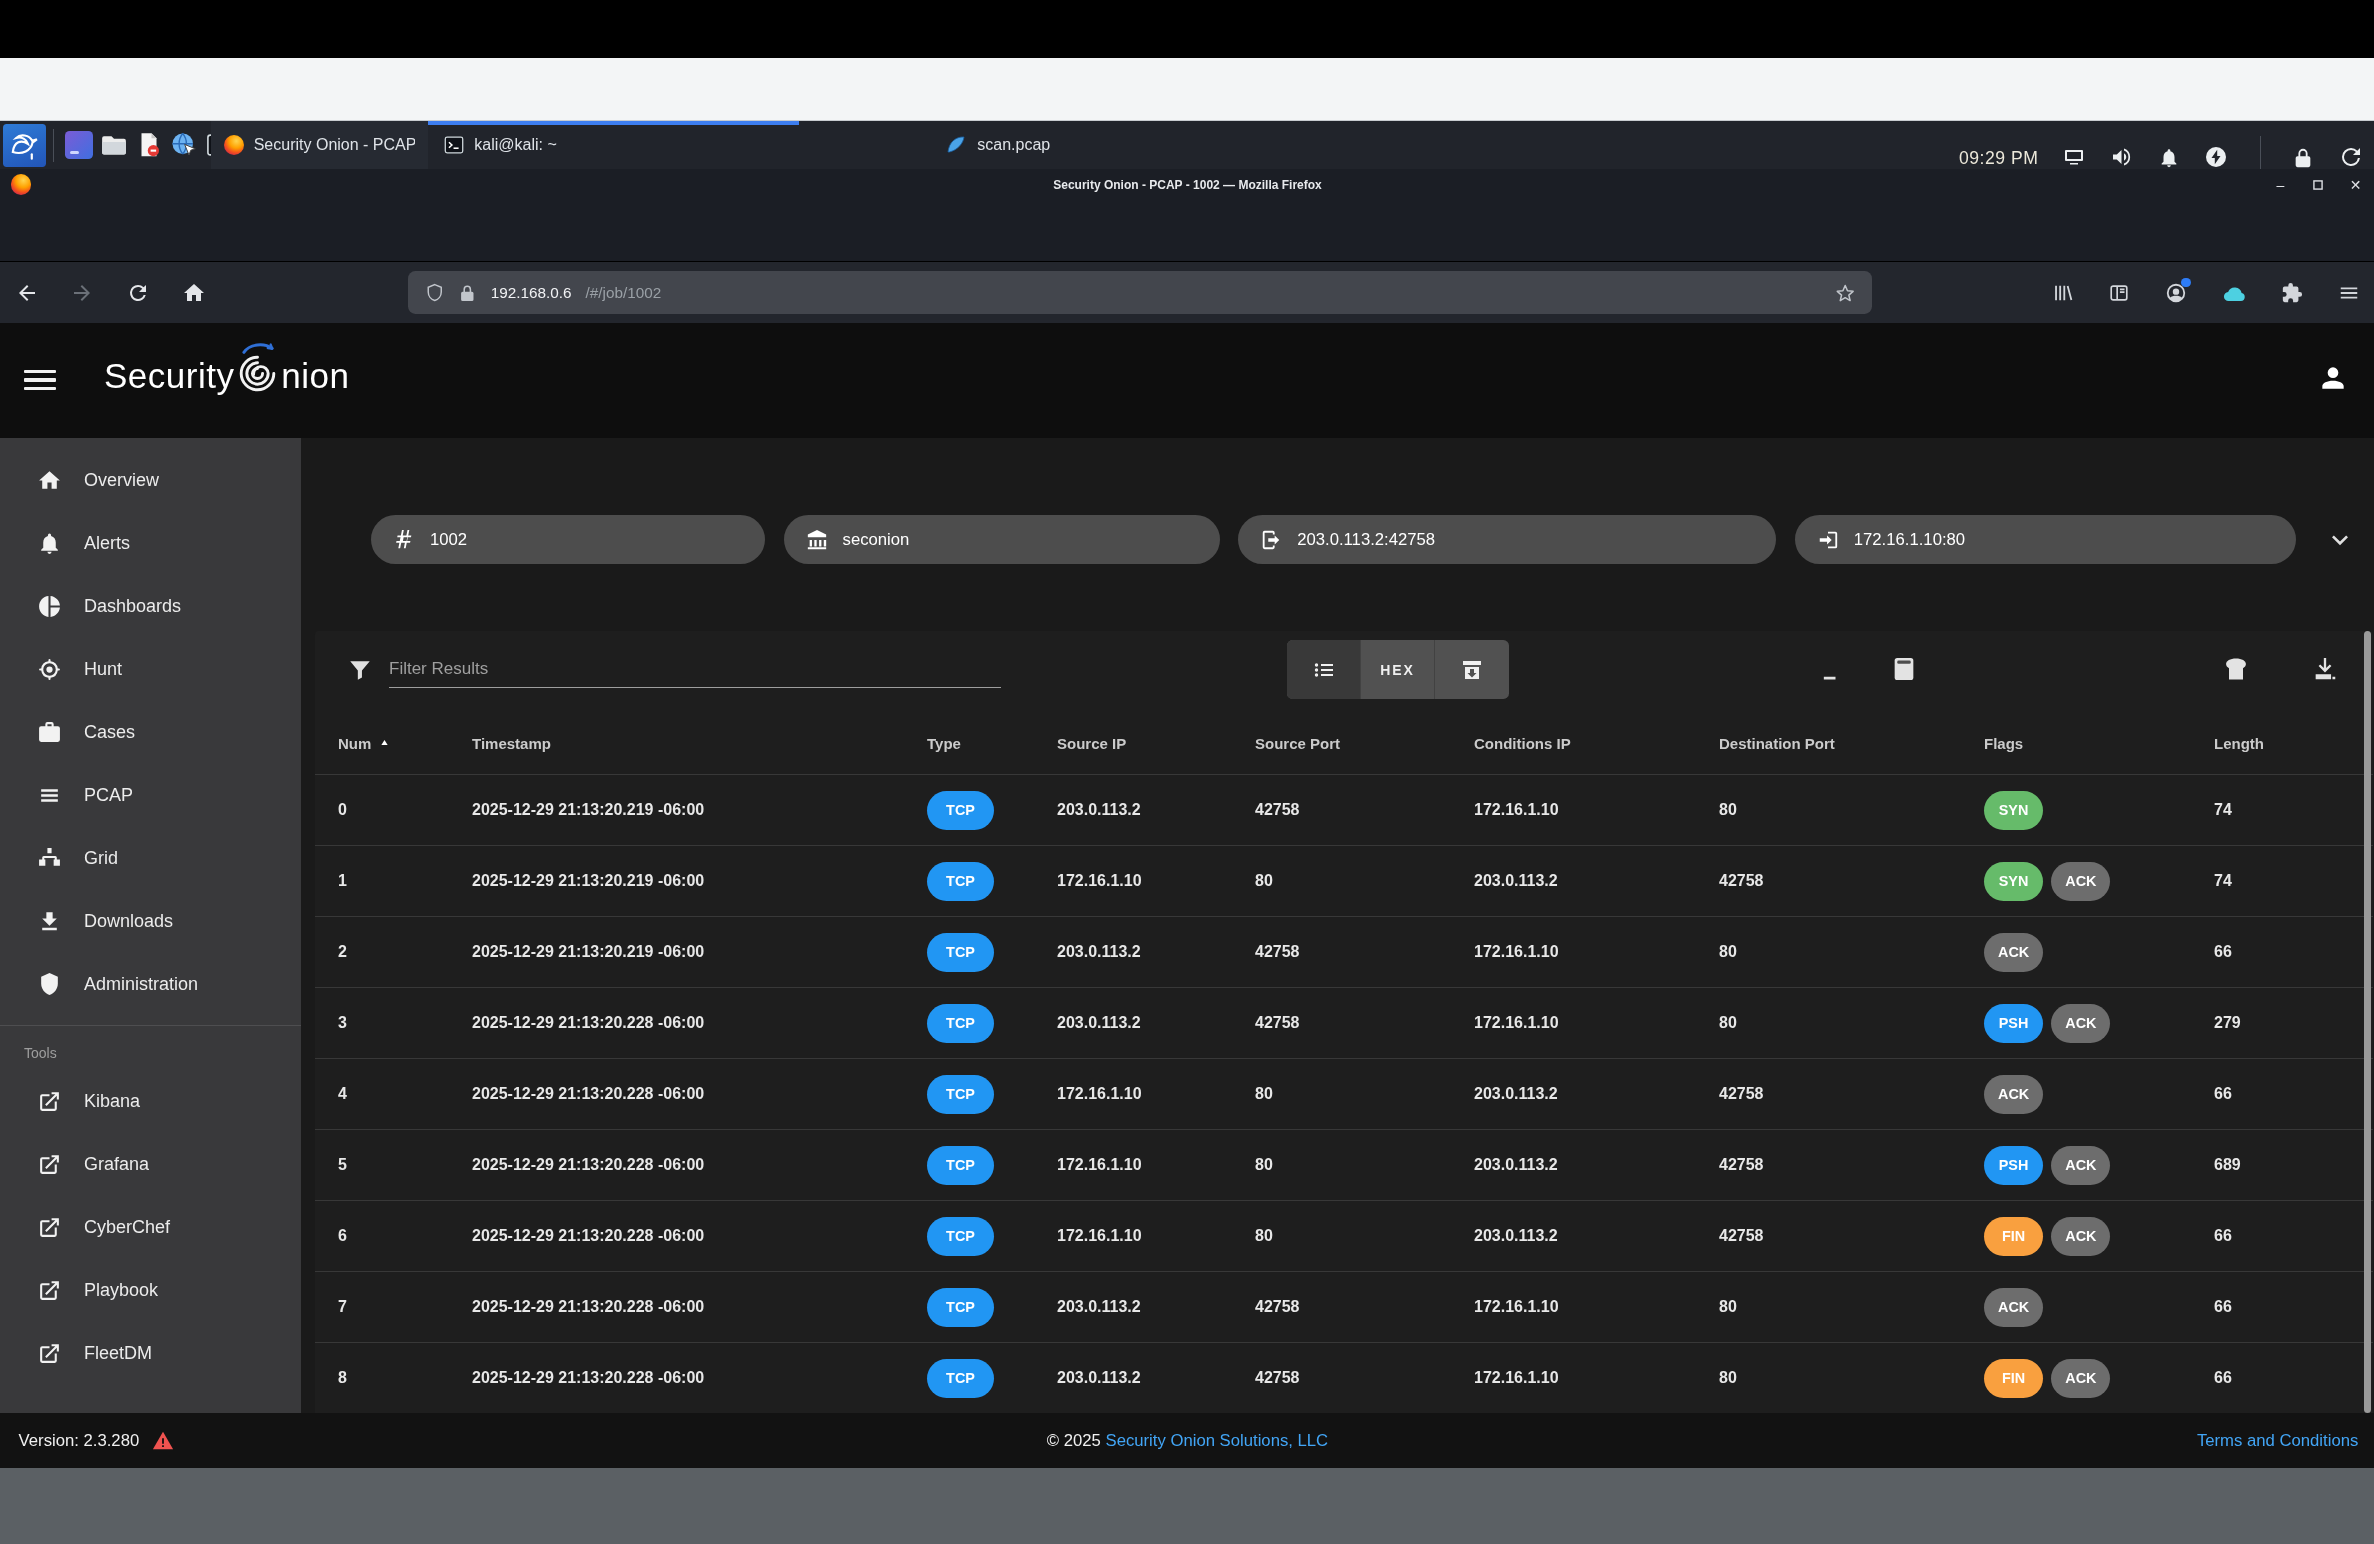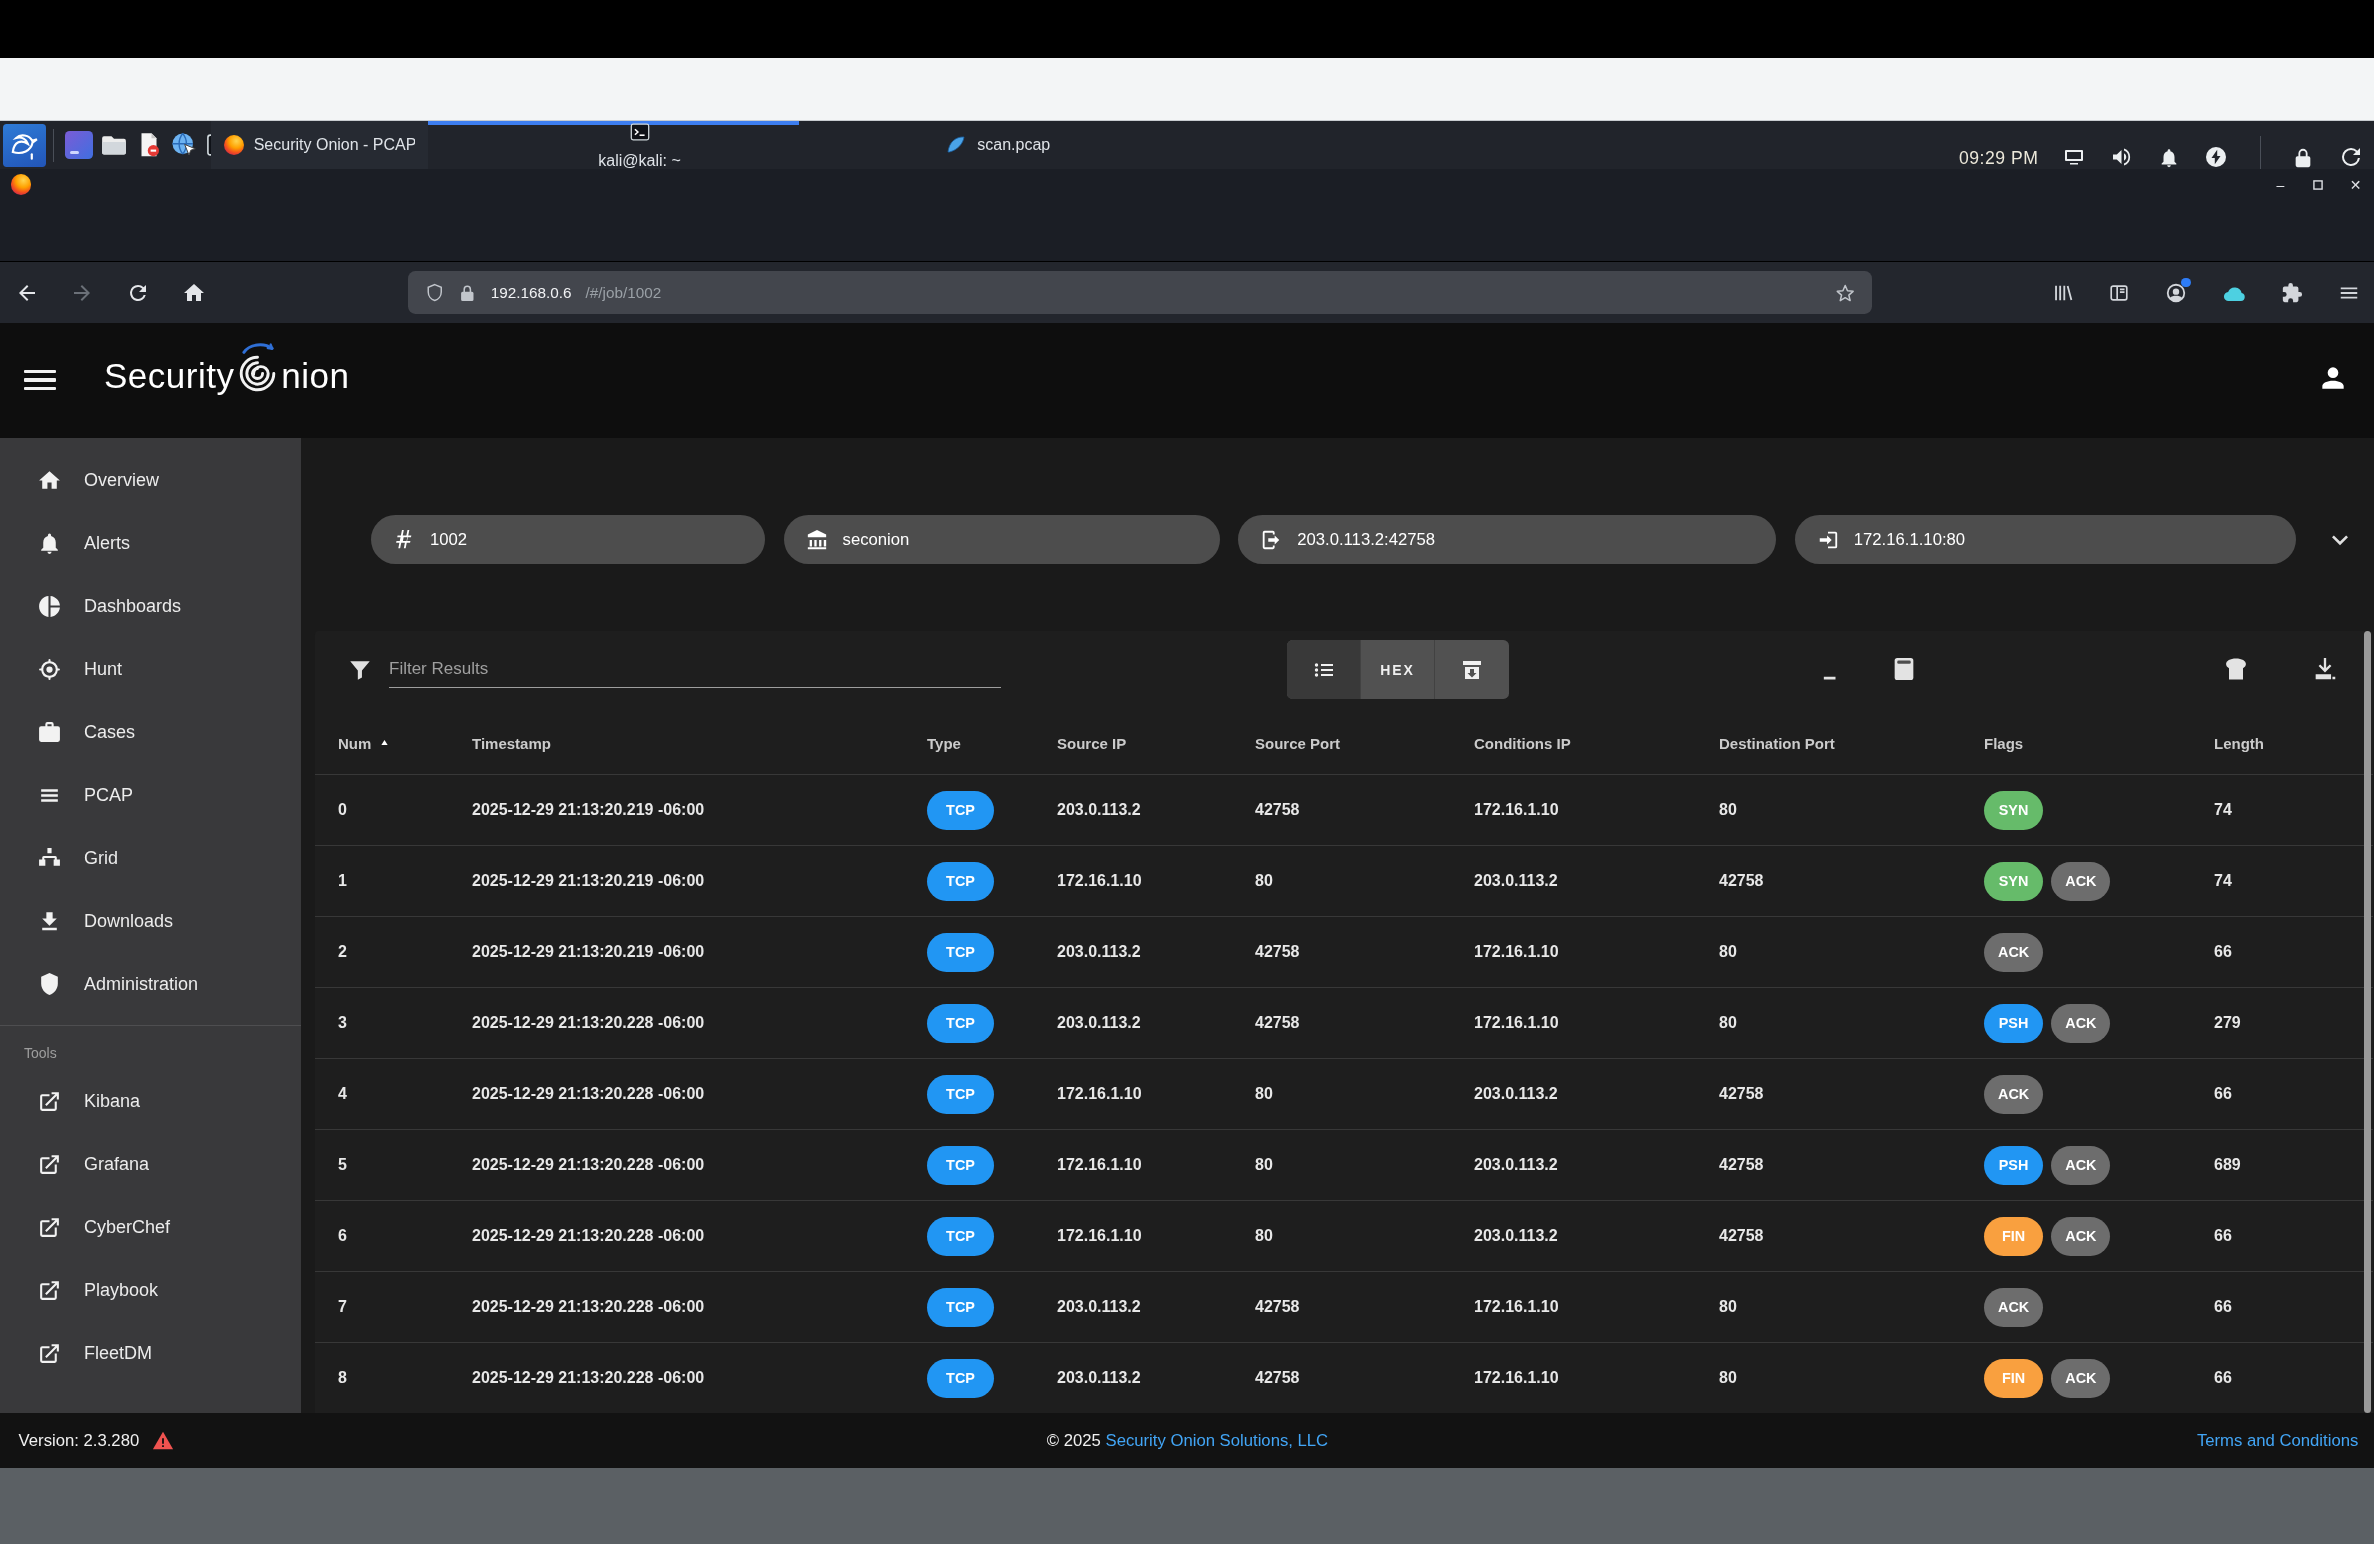--- a/index.html
+++ b/index.html
@@ -17,21 +17,21 @@
 
   
   .taskbar { position:absolute; left:0; top:121px; width:2375px; height:48px; background:#21242b; display:flex; align-items:center; }
   .tb-sep { width:0.9px; height:33px; background:#4a4f58; margin:0 7.4px; }
   .kali-tile { width:43px; height:43px; margin-left:2.8px; border-radius:3.7px; background:linear-gradient(160deg,#2e7bd6 0%,#2255b8 100%); display:flex; align-items:center; justify-content:center; cursor:pointer; }
   .launcher { width:35px; height:41px; display:flex; align-items:center; justify-content:center; cursor:pointer; }
   .ws-tile { width:28px; height:28px; border-radius:4.6px; background:linear-gradient(135deg,#7b5cd6 0%,#3f6fe0 100%); position:relative; }
   .ws-tile::after { content:""; position:absolute; left:4.6px; bottom:4.6px; width:9.3px; height:3.7px; border-radius:1.9px; background:#cfd6ff; }
   .task { height:48px; display:flex; align-items:center; gap:9.3px; padding:0 13px; color:#dfe3e8; font-size:16px; cursor:pointer; position:relative; }
   .task.t1 { position:absolute; left:211px; width:217px; background:#262a32; }
-  .task.t2 { position:absolute; left:454px; width:371px;flex-direction:column; }
+  .task.t2 { position:absolute; left:430px; width:371px; }
   .task.t3 { position:absolute; left:931px; width:390px; }
   .task .tlabel { white-space:nowrap; overflow:hidden; }
   .task-underline { position:absolute; left:211px; top:0; width:588px; height:3.7px; background:#3d7ef0; }
   .ff-logo { width:24px; height:24px; border-radius:50%; background:radial-gradient(circle at 62% 30%, #ffd54f 0%, #ffa000 38%, #f4511e 62%, #c2185b 90%); flex:0 0 auto; }
   .ff-logo.small { width:20.4px; height:20.4px; }
   .tray { position:absolute; right:0; top:0; height:48px; display:flex; align-items:flex-end; gap:24px; padding-right:13px; color:#eceff1; }
   .clock { font-size:17.6px; color:#ece8da; letter-spacing:0.5px; cursor:pointer; }
 
   
   .ff-title { position:absolute; left:0; top:169px; width:2375px; height:31px; background:#1b1e25; display:flex; align-items:center; }
@@ -249,20 +249,21 @@
       <span class="icn" style="width:24px;height:24px">
           <svg viewBox="0 0 24 24" width="100%" height="100%" fill="currentColor">
             <path d="M13 3a9 9 0 1 0 8.94 10h-2.03A7 7 0 1 1 13 5c1.93 0 3.68.78 4.95 2.05L15 10h7V3l-2.64 2.64A8.97 8.97 0 0 0 13 3z"></path>
           </svg>
         </span>
     </div>
   </div>
 
   <div class="ff-title">
     <span class="ff-logo small" style="margin-left:11px"></span>
+    <span class="wtitle">Security Onion - PCAP - 1002 — Mozilla Firefox</span>
     <div class="win-controls">
       <span class="wc">–</span>
       <span class="wc icn" style="width:14px;height:14px">
           <svg viewBox="0 0 24 24" width="100%" height="100%" fill="none" stroke="currentColor" stroke-width="2.4">
             <rect x="5" y="5" width="14" height="14"></rect>
           </svg>
         </span>
       <span class="wc">✕</span>
     </div>
   </div>

